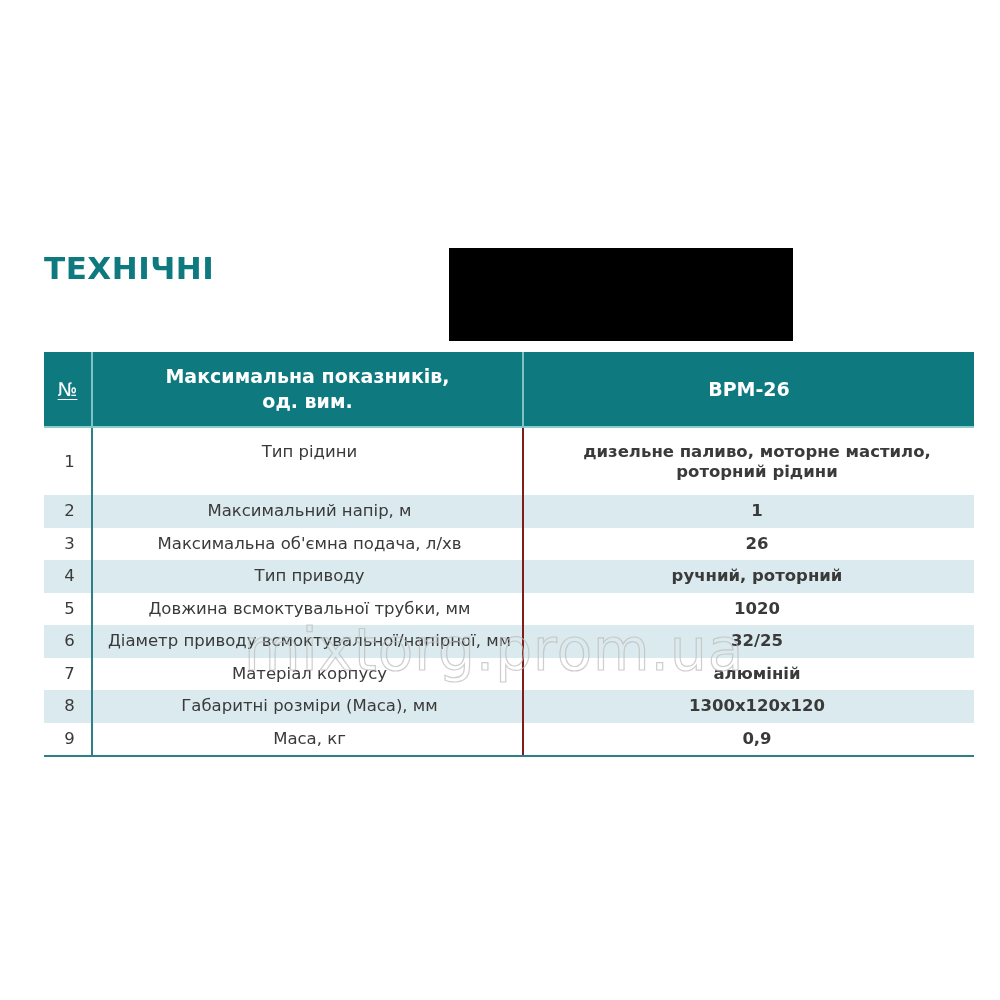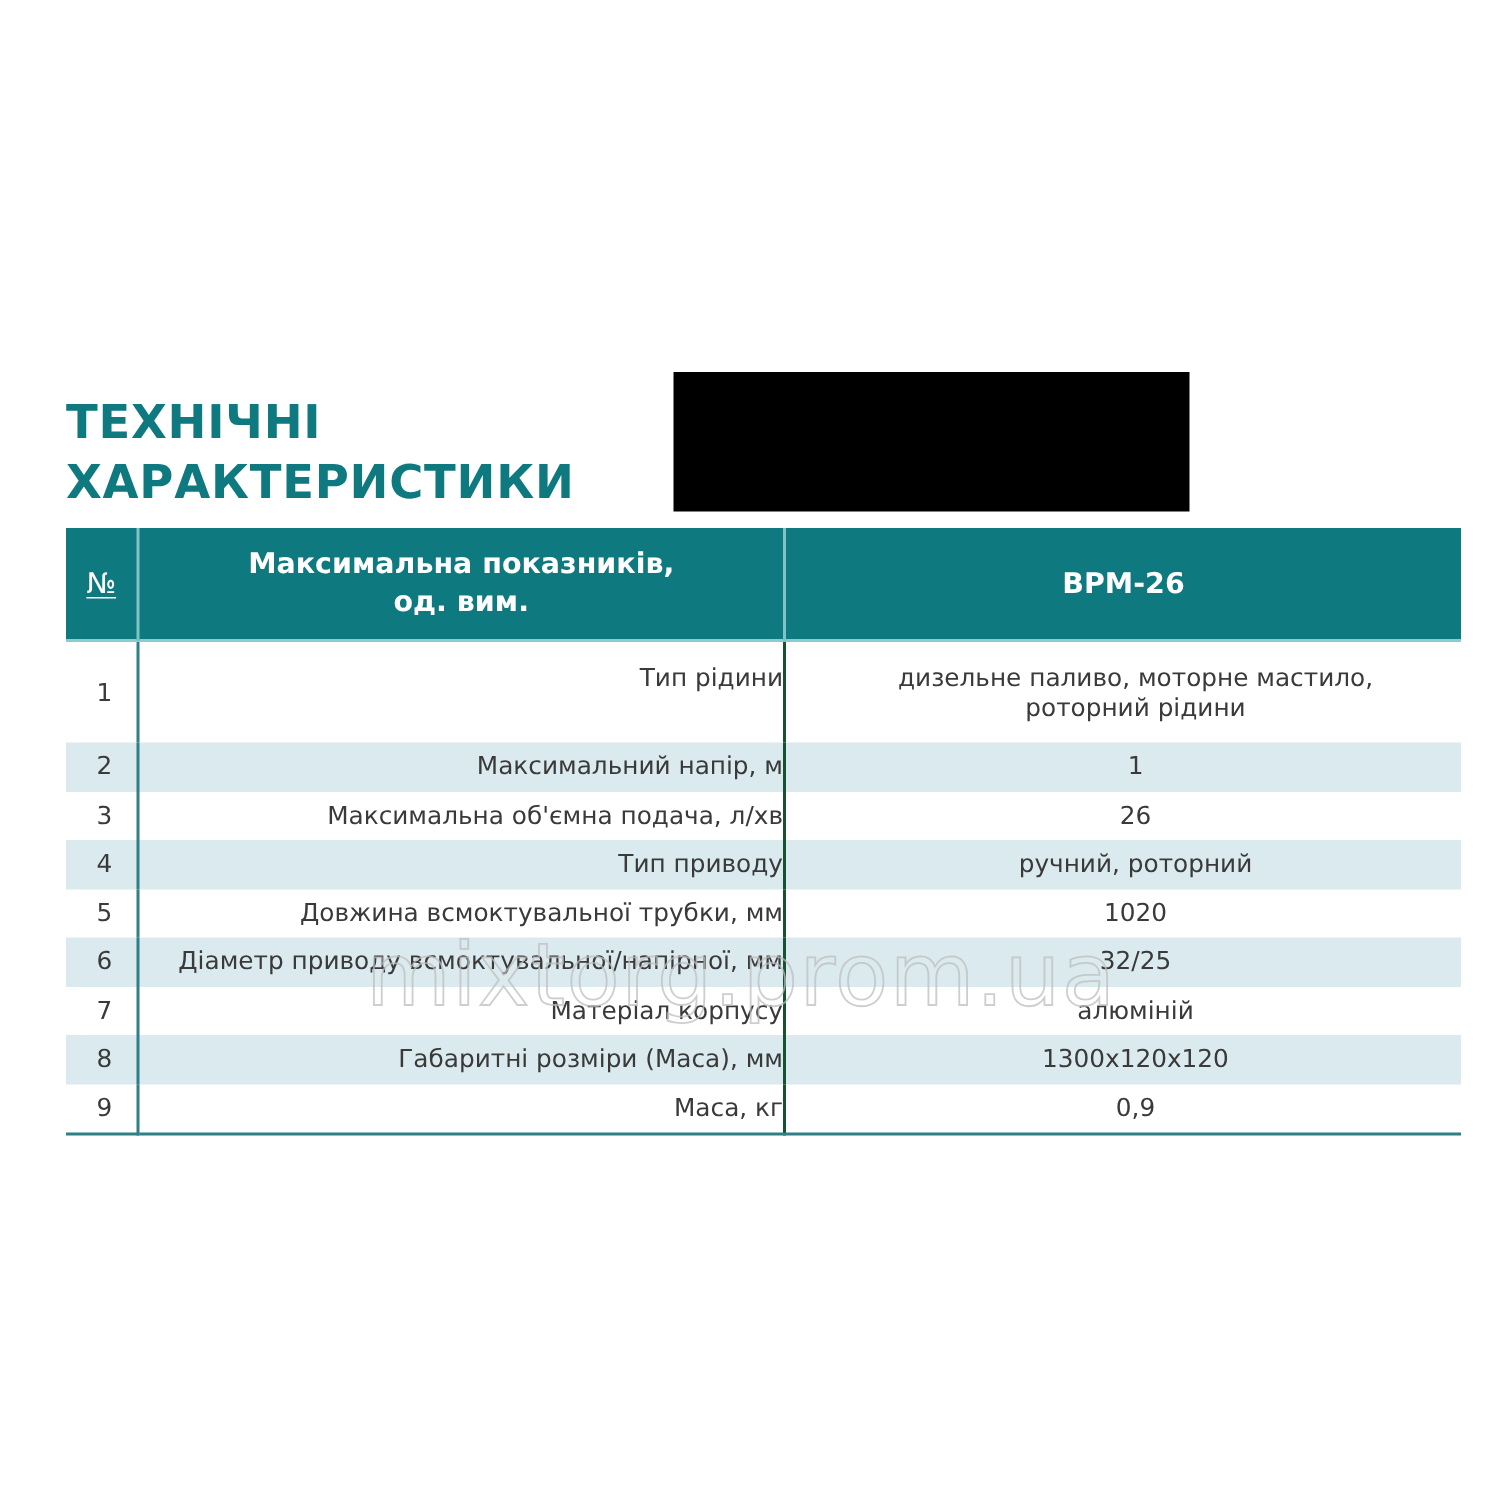--- a/index.html
+++ b/index.html
@@ -10,21 +10,21 @@
     body {
       width: 1000px;
       height: 1000px;
       position: relative;
       overflow: hidden;
       font-family: "Liberation Sans", sans-serif;
     }
     .title {
       position: absolute;
       left: 44px;
-      top: 262px;
+      top: 248px;
       color: #0e7a80;
       font-family: "DejaVu Sans", sans-serif;
       font-weight: bold;
       font-size: 31px;
       line-height: 40px;
       letter-spacing: 0.5px;
       margin: 0;
     }
     .redaction {
       position: absolute;
@@ -88,28 +88,29 @@
     }
     .spec-table tbody tr.tall td {
       height: 53px;
     }
     .spec-table td.num {
       text-align: center;
       padding-left: 4px;
       border-right: 2px solid #2f7f87;
     }
     .spec-table td.name {
-      text-align: right;
+      text-align: center;
       padding-left: 4px;
-      border-right: 2px solid #14532d;
+      border-right: 2px solid #7f1d1d;
       white-space: nowrap;
     }
     .spec-table td.val {
       text-align: center;
       padding-left: 16px;
+      font-weight: bold;
     }
     .spec-table tbody tr:last-child td {
       border-bottom: 2px solid #2f7f87;
     }
 
     .watermark {
       position: absolute;
       left: 244px;
       top: 620px;
       font-family: "DejaVu Sans", sans-serif;
@@ -121,21 +122,20 @@
       pointer-events: none;
       white-space: nowrap;
       line-height: 60px;
     }
   </style>
 </head>
 <body>
 
 <h1 class="title">
   <span>ТЕХНІЧНІ</span><br>
-  <span>ХАРАКТЕРИСТИКИ</span>
 </h1>
 
 <div class="redaction"></div>
 
 <table class="spec-table">
   <colgroup>
     <col class="c-num">
     <col class="c-name">
     <col class="c-val">
   </colgroup>

